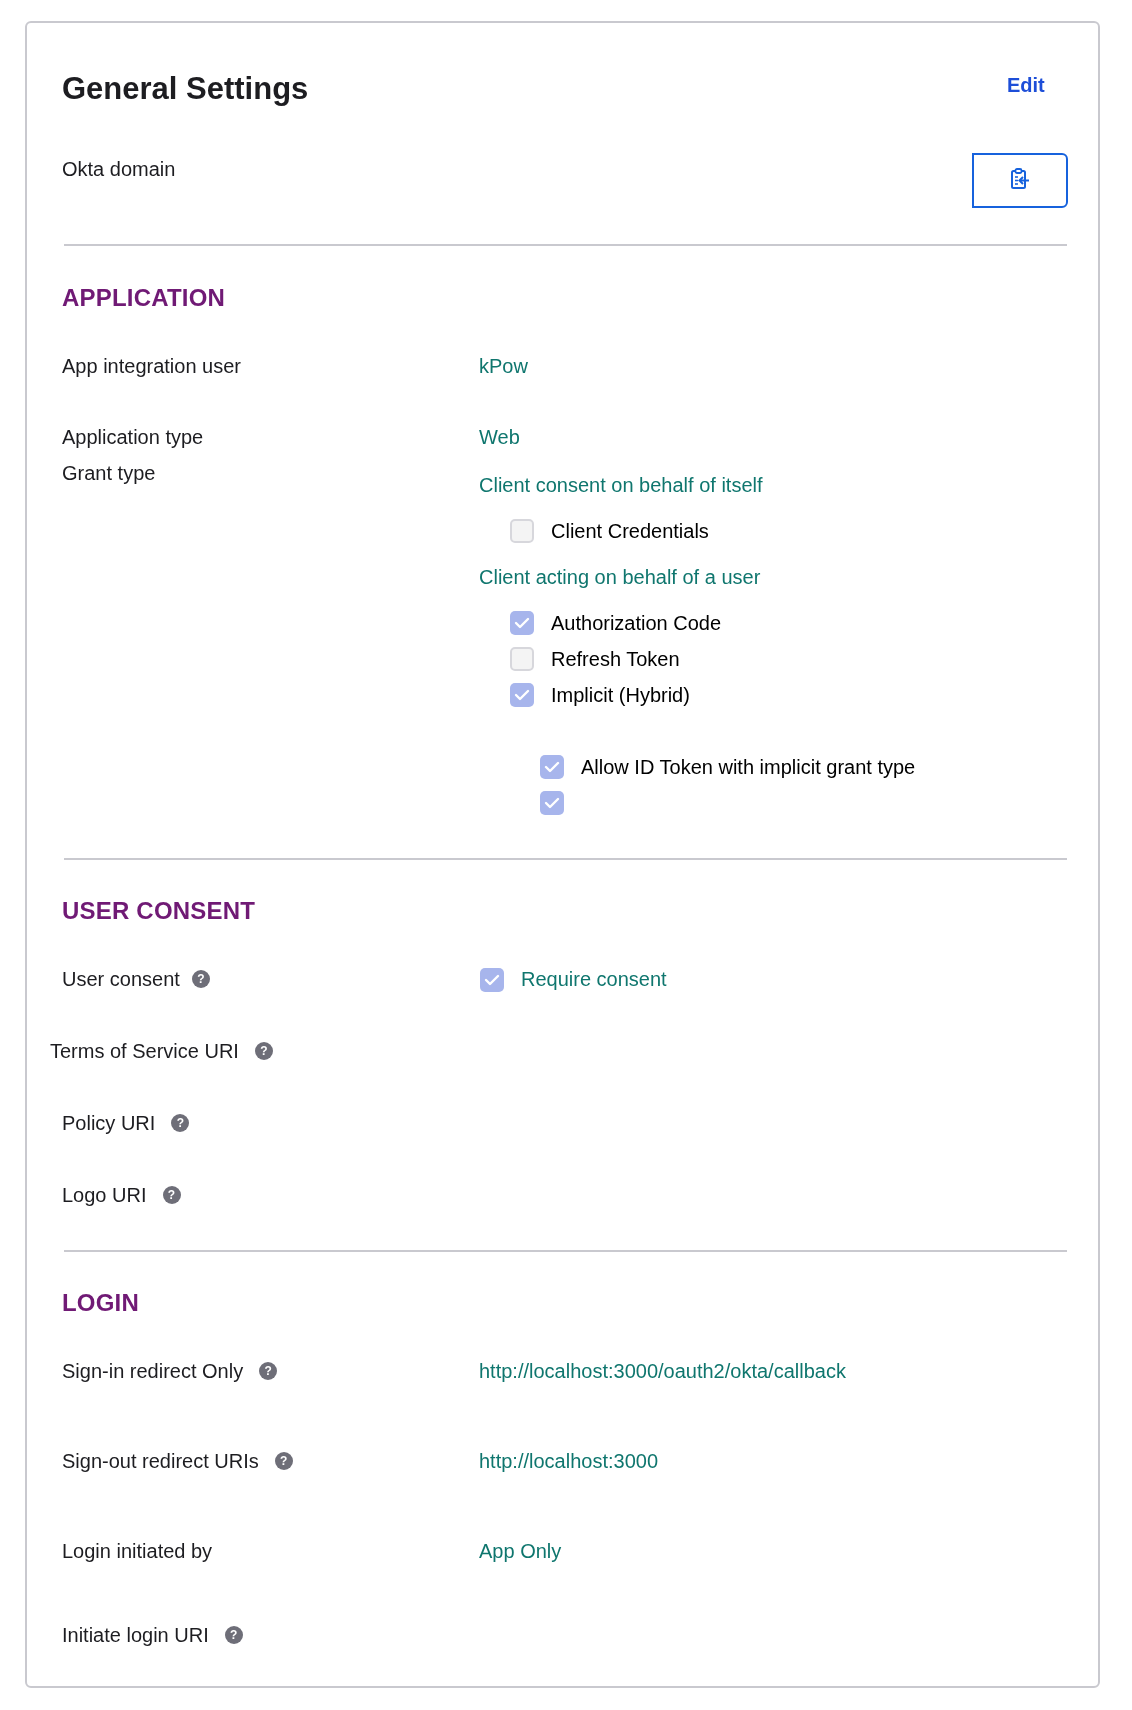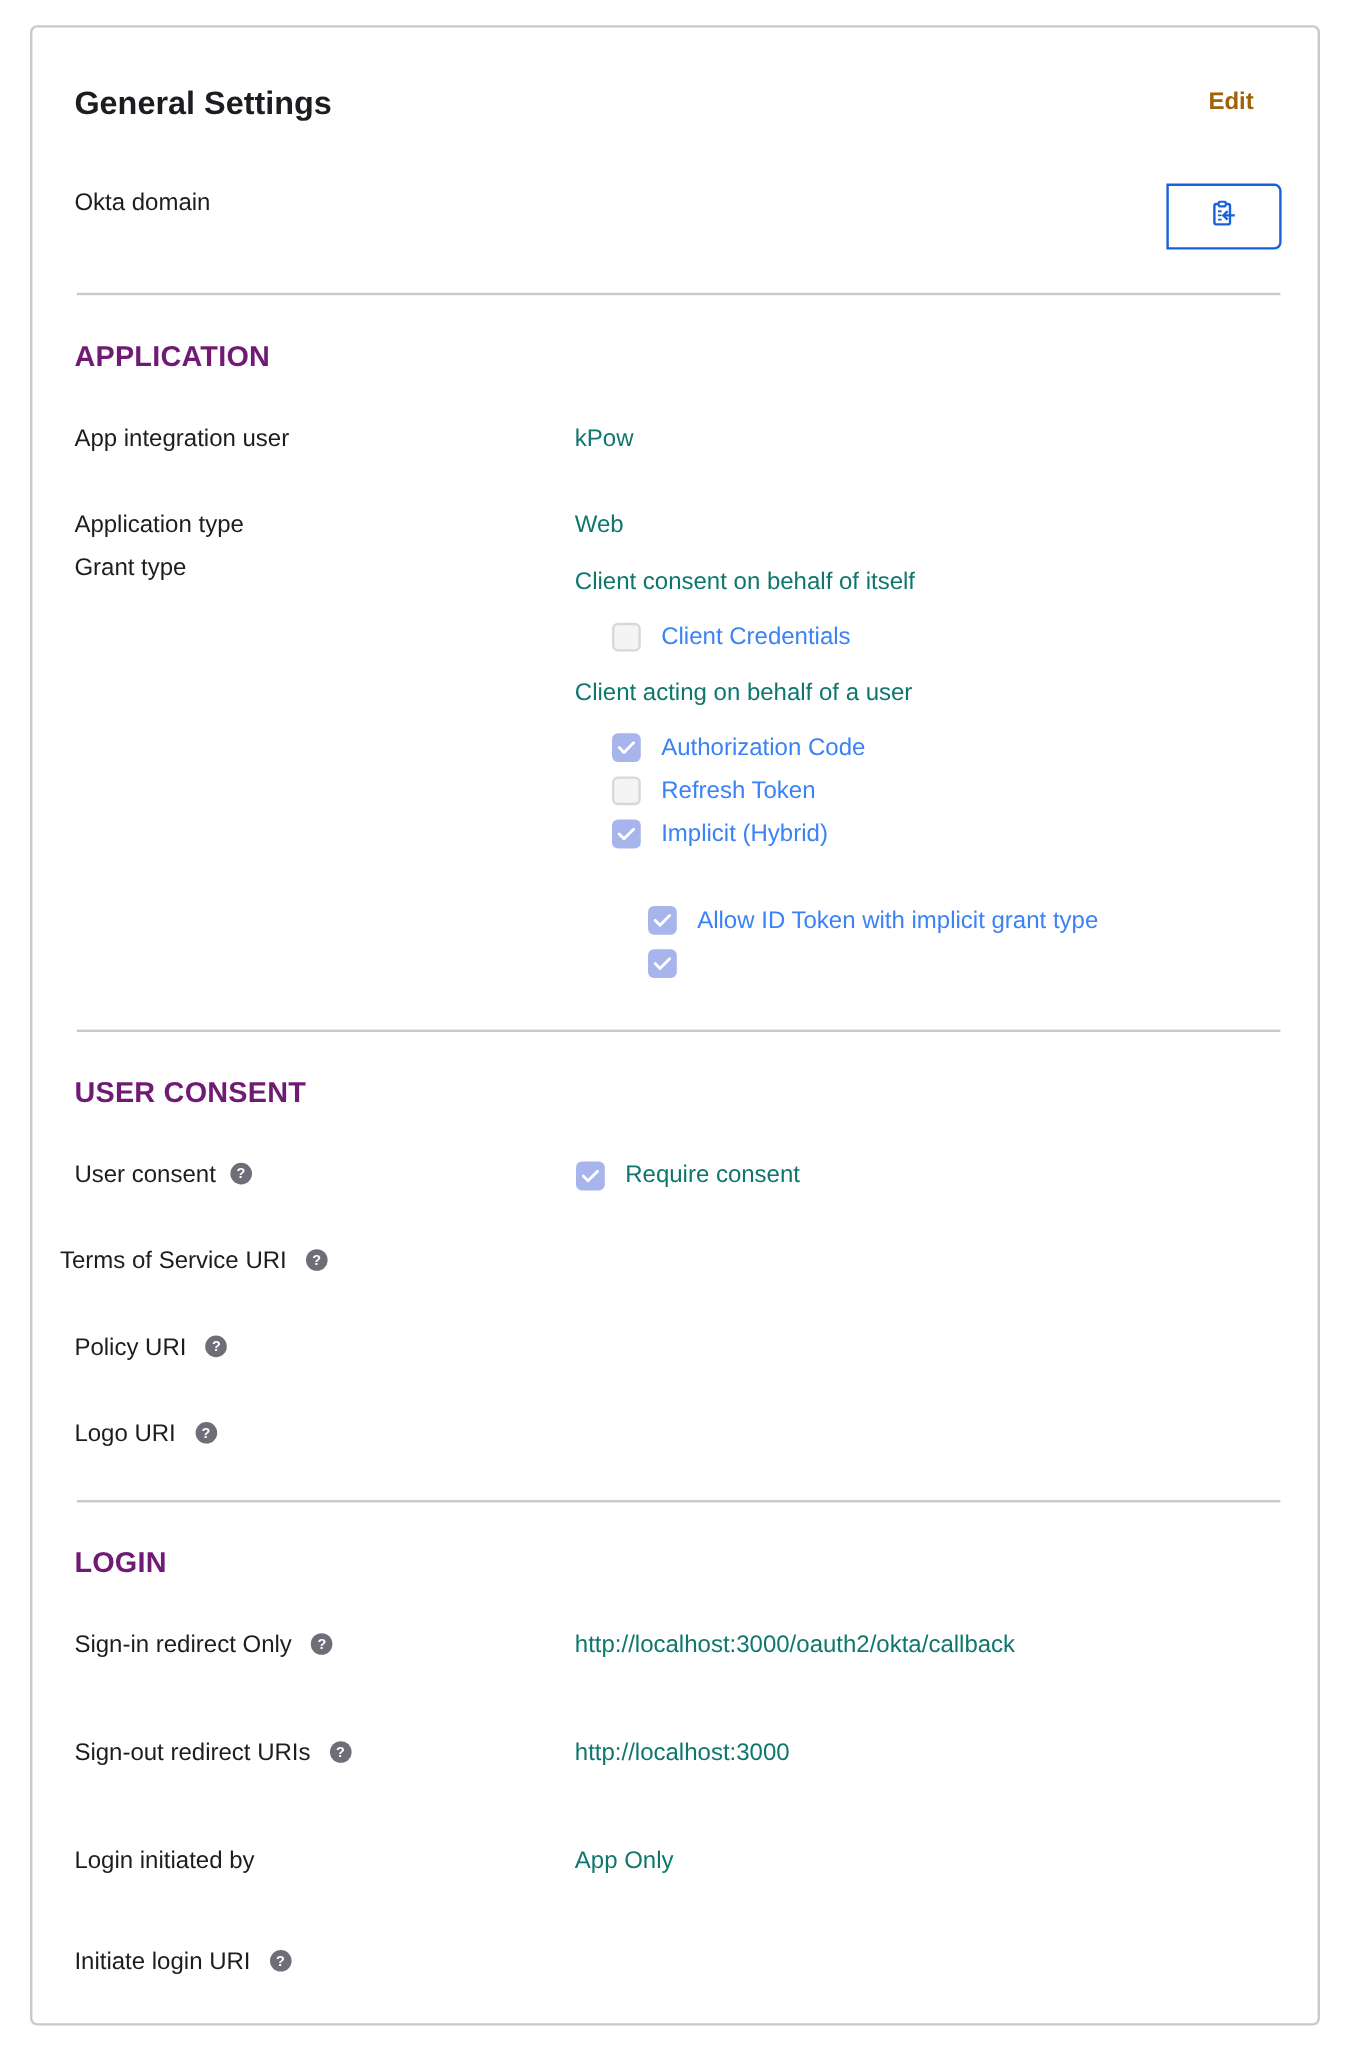--- a/index.html
+++ b/index.html
@@ -1,24 +1,24 @@
 <!DOCTYPE html>
 <html><head>
 <meta charset="utf-8">
 <style>
   html, body { margin: 0; padding: 0; background: #ffffff; }
   body { width: 1132px; height: 1710px; position: relative; font-family: "Liberation Sans", sans-serif; color: #1d1d21; overflow: hidden; }
   .card { position: absolute; left: 25px; top: 21px; width: 1075px; height: 1667px; border: 2px solid #c9c9cf; border-radius: 6px; box-sizing: border-box; background: #fff; }
   .abs { position: absolute; white-space: nowrap; }
-  .title { font-size: 27px; font-weight: bold; color: #1d1d21; }
-  .edit { font-size: 20px; font-weight: bold; color: #a16207; cursor: pointer; }
+  .title { font-size: 31px; font-weight: bold; color: #1d1d21; }
+  .edit { font-size: 20px; font-weight: bold; color: #1d4ed8; cursor: pointer; }
   .label { font-size: 20px; color: #1d1d21; }
   .value { font-size: 20px; color: #0f766e; }
   .section-head { font-size: 24px; font-weight: bold; color: #701a75; letter-spacing: 0.2px; }
-  .muted { font-size: 20px; color: #3b82f6; }
+  .muted { font-size: 20px; color: #000000; }
   .divider { position: absolute; left: 37px; width: 1003px; height: 2px; background: #c9c9cf; }
   .input { position: absolute; left: 454px; top: 130px; width: 493px; height: 55px; background: #f4f4f4; border: 2px solid #d7d7dc; border-right: none; border-radius: 6px 0 0 6px; box-sizing: border-box; font-size: 20px; color: #5f5f68; padding: 0 0 0 20px; line-height: 51px; }
   .copy-btn { position: absolute; left: 945px; top: 130px; width: 96px; height: 55px; border: 2px solid #1662dd; border-radius: 0 6px 6px 0; box-sizing: border-box; background: #fff; display: flex; align-items: center; justify-content: center; cursor: pointer; }
   .cb { position: absolute; width: 24px; height: 24px; border-radius: 5px; box-sizing: border-box; }
   .cb.off { background: #f4f4f4; border: 2px solid #d7d7dc; }
   .cb.on { background: #a7b5ec; }
   .cb.on svg { position: absolute; left: 4px; top: 5px; }
   .help { display: inline-block; width: 18px; height: 18px; border-radius: 50%; background: #6e6e78; color: #fff; font-size: 12px; font-weight: bold; text-align: center; line-height: 18px; vertical-align: middle; margin-left: 12px; position: relative; top: -2px; cursor: pointer; }
 </style>
 </head>

